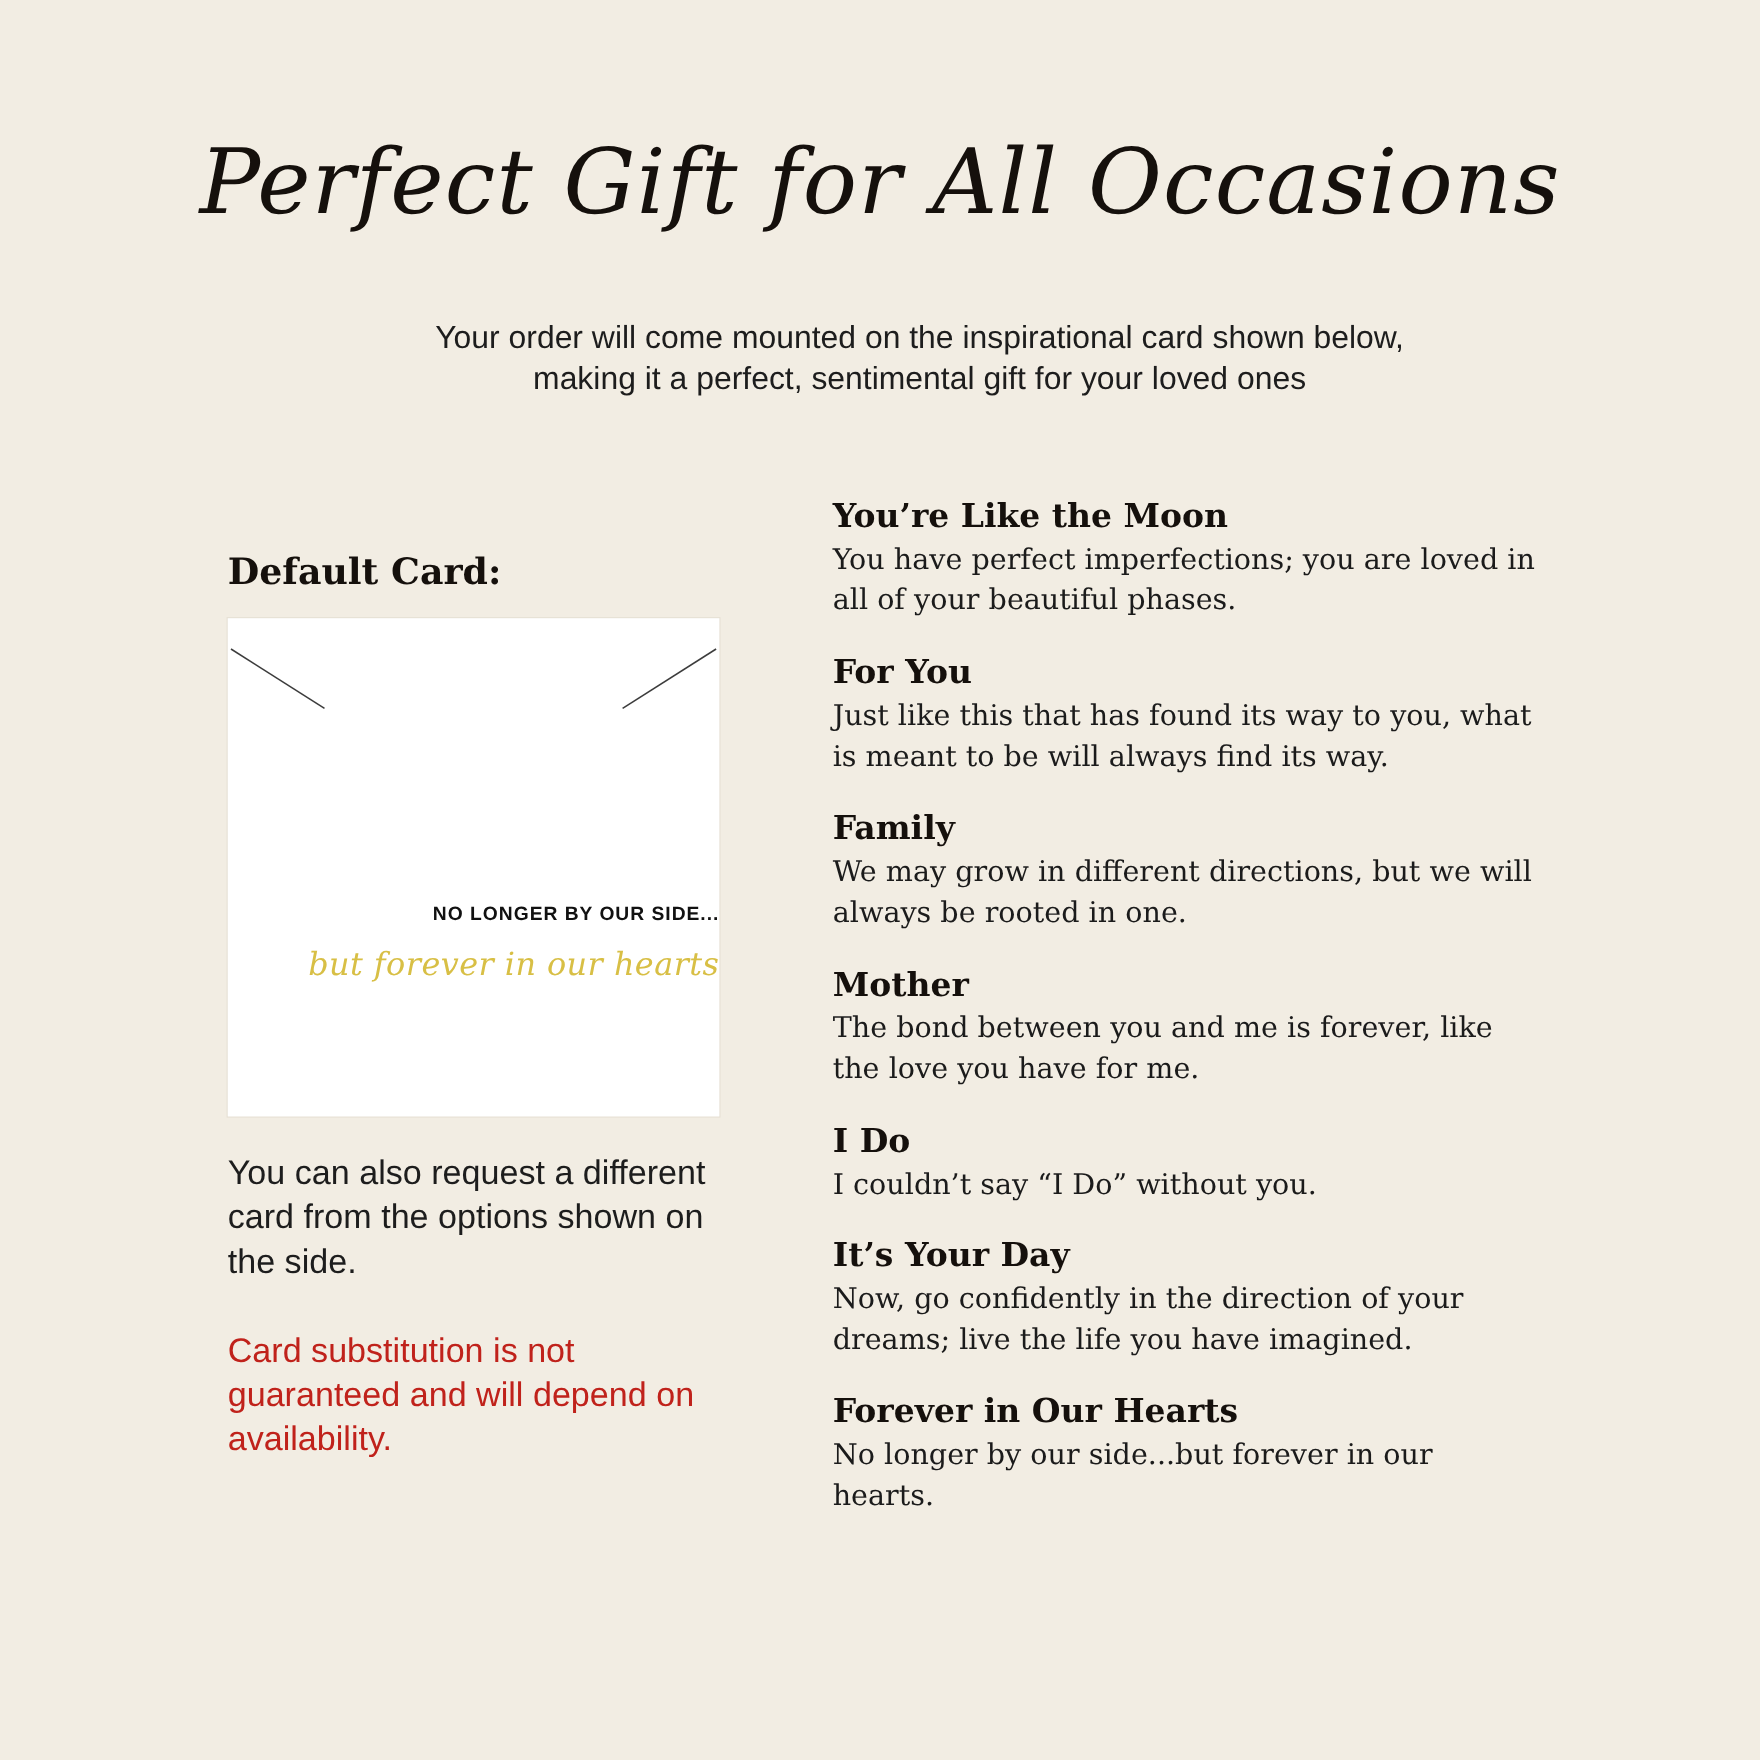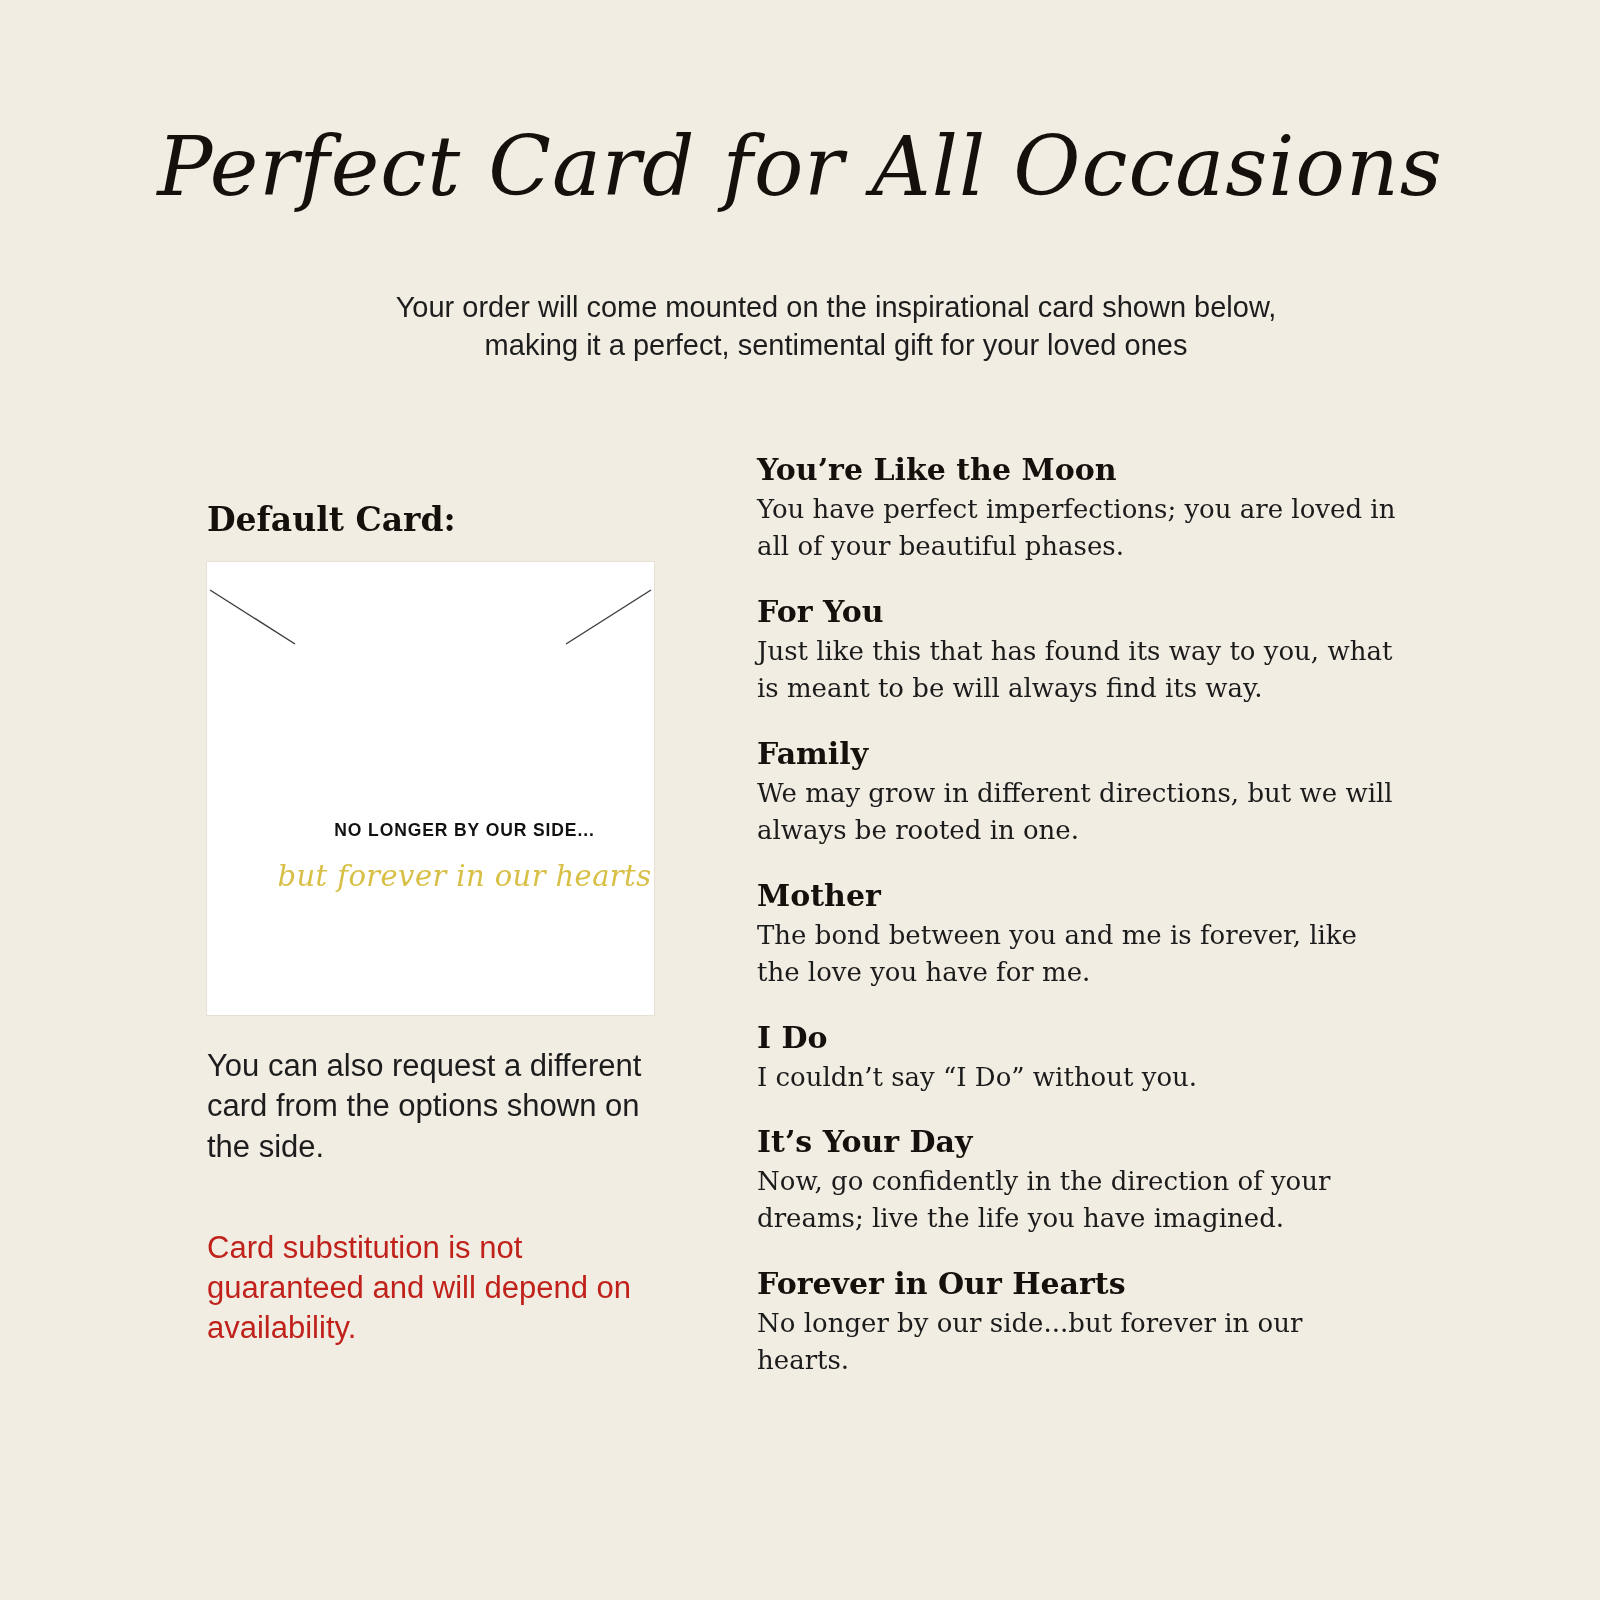--- a/index.html
+++ b/index.html
@@ -83,22 +83,21 @@
     left: 0;
     top: 0;
     width: 447px;
     height: 453px;
   }
 
   .card-text {
     position: absolute;
     left: 0;
     width: 447px;
-    text-align: center;
-    padding-left: 34px;
+    text-align: right;
   }
   .card-line1 {
     top: 258px;
     font-family: "Liberation Sans", sans-serif;
     font-weight: bold;
     font-size: 17.5px;
     letter-spacing: 0.9px;
     color: #111;
   }
   .card-line2 {
@@ -120,21 +119,21 @@
 
   .left-note {
     margin-top: 31px;
     font-family: "Liberation Sans", sans-serif;
     font-size: 31px;
     line-height: 1.30;
     color: #1d1d1d;
   }
 
   .left-warning {
-    margin-top: 61px;
+    margin-top: 41px;
     font-family: "Liberation Sans", sans-serif;
     font-size: 31px;
     line-height: 1.30;
     color: #c0221b;
   }
 
   
   .right-col {
     position: absolute;
     left: 757px;
@@ -160,21 +159,21 @@
     font-size: 26px;
     line-height: 1.44;
     color: #1b1b1b;
   }
 </style>
 </head>
 <body>
 
 <div class="page">
 
-  <div class="headline">Perfect Card for All Occasions</div>
+  <div class="headline">Perfect Gift for All Occasions</div>
 
   <div class="subhead">
     <span>Your order will come mounted on the inspirational card shown below,</span>
     <span class="line2">making it a perfect, sentimental gift for your loved ones</span>
   </div>
 
   <div class="left-col">
 
     <div class="default-card-label">Default Card:</div>
 

